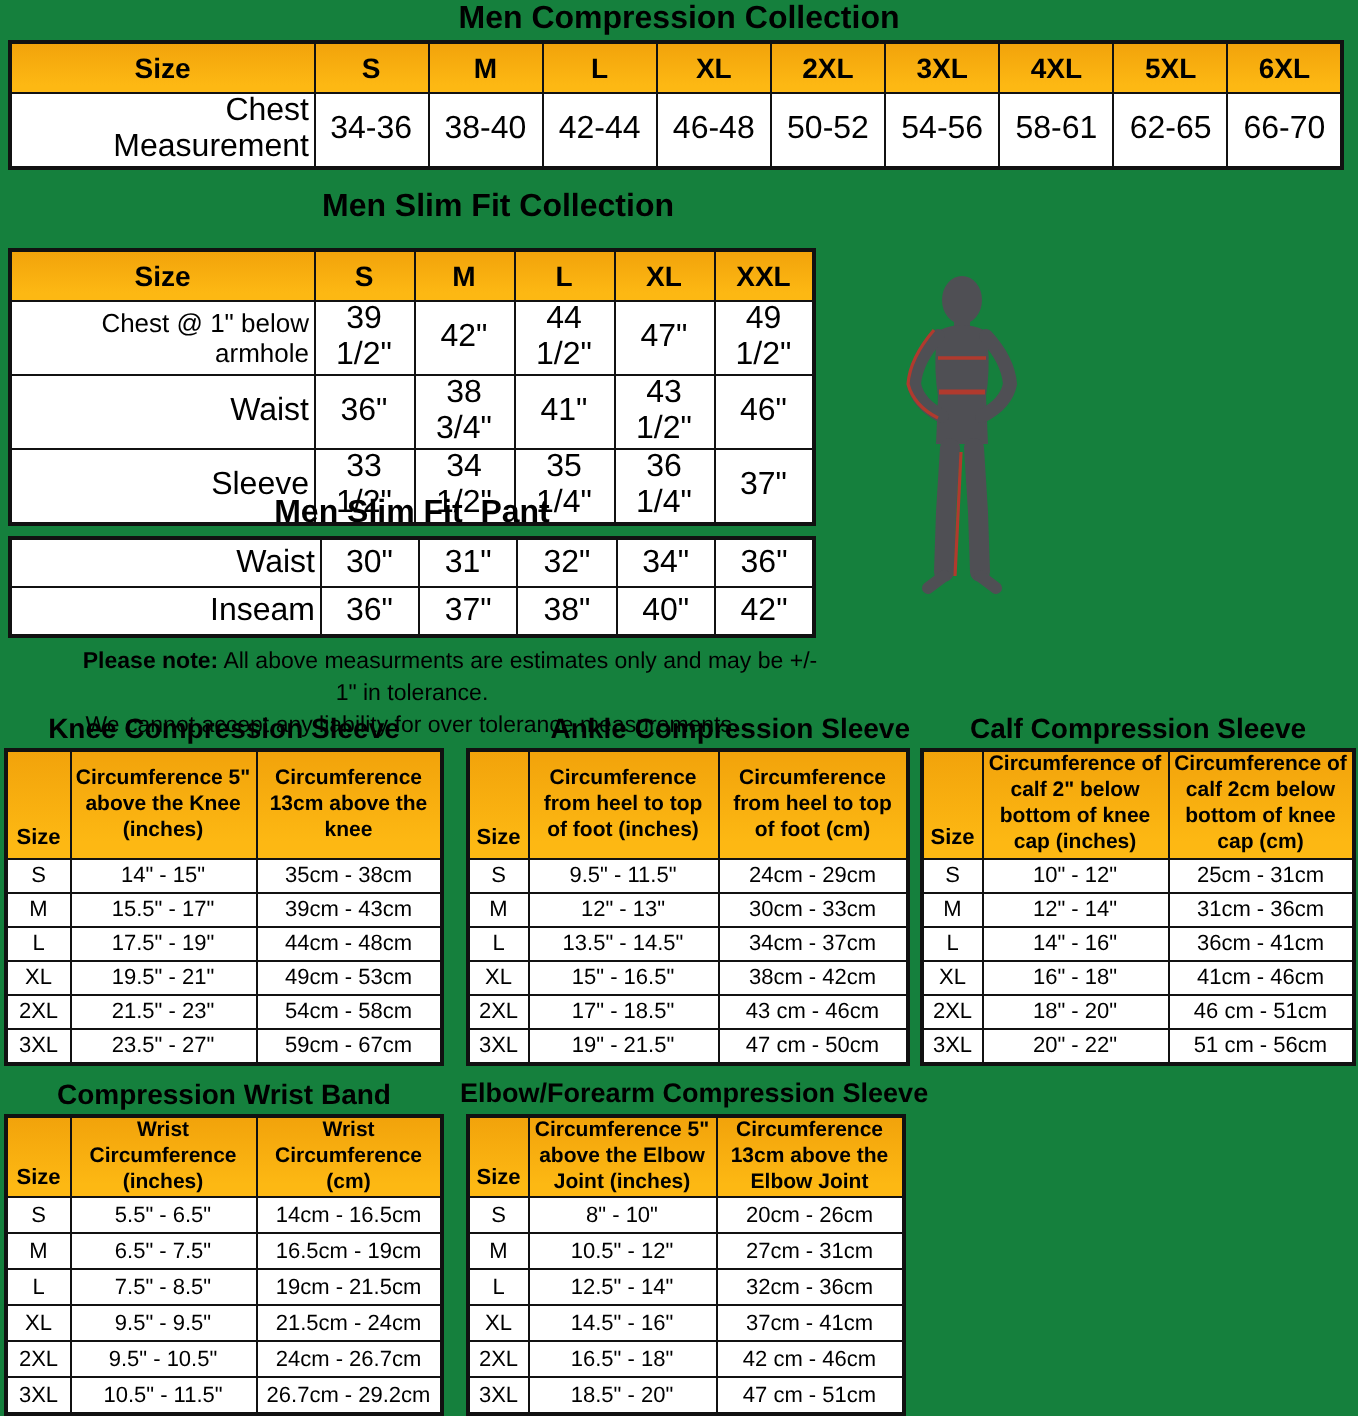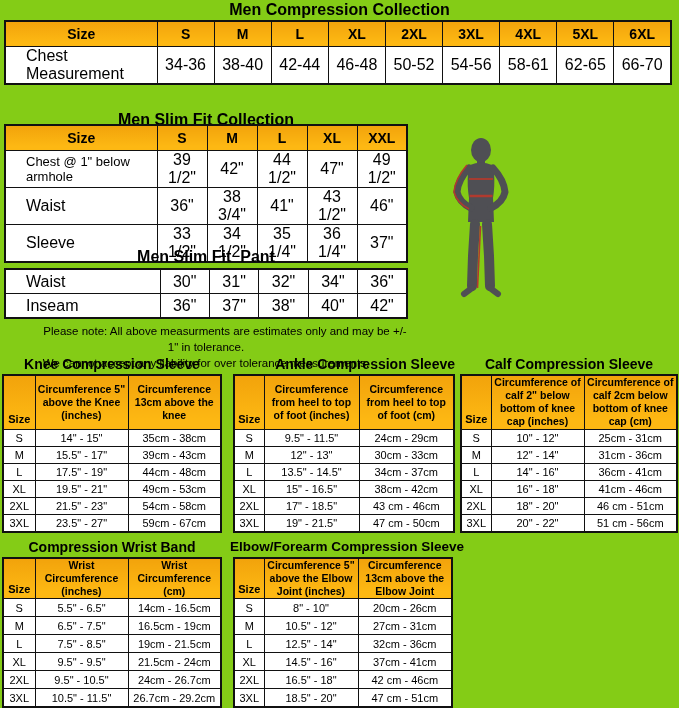--- a/index.html
+++ b/index.html
@@ -1,43 +1,43 @@
 <!DOCTYPE html>
 <html style="--header-gold: #F2A30B; --header-gold-light: #FDB813; --figure-gray: #4F4F54; --measure-line-red: #B03A2E;"><head>
 <meta charset="utf-8">
 <style>
   html,body{margin:0;padding:0;background:#fff;}
   .canvas{
-    position:relative;width:679px;height:708px;background:#84cc16;
+    position:relative;width:679px;height:708px;background:#15803d;
     font-family:"Liberation Sans",sans-serif;color:#000;overflow:hidden;
   }
   .ttl{position:absolute;font-weight:bold;text-align:center;white-space:nowrap;}
   .ttl-compression{left:0;top:1px;width:679px;font-size:16px;}
-  .ttl-slim{left:0;top:111px;width:412px;font-size:16px;}
+  .ttl-slim{left:0;top:95px;width:412px;font-size:16px;padding-left:43px;}
   .ttl-pant{left:0;top:248px;width:412px;font-size:16px;white-space:pre;}
   .ttl-knee{left:2px;top:356px;width:220px;font-size:14px;}
   .ttl-ankle{left:233px;top:356px;width:222px;font-size:14px;text-align:right;}
   .ttl-calf{left:460px;top:356px;width:218px;font-size:14px;}
   .ttl-wrist{left:2px;top:539px;width:220px;font-size:14px;}
   .ttl-elbow{left:230px;top:539px;width:226px;font-size:13.5px;}
 
   table.tbl{
     position:absolute;border-collapse:collapse;table-layout:fixed;
     background:#fff;border:2px solid #111;
   }
   table.tbl th{
     background:linear-gradient(180deg,var(--header-gold,#F2A30B) 0%, var(--header-gold-light,#FDB813) 85%);
     border:1px solid #111;font-weight:bold;color:#000;padding:0 2px;text-align:center;
   }
   table.tbl td{border:1px solid #111;text-align:center;padding:0 2px;}
 
   
   .tbl-big th{font-size:14px;height:24px;}
   .tbl-big td{font-size:16px;}
-  .tbl-big td:first-child{text-align:left;font-size:16px;padding-left:20px;}
+  .tbl-big td:first-child{text-align:right;font-size:16px;padding-left:20px;}
   .tbl-compression{left:4px;top:20px;width:668px;}
   .tbl-compression td{height:24px;}
   .tbl-slim{left:4px;top:124px;width:404px;}
   .tbl-slim td{height:21px;}
   .tbl-slim tbody tr:first-child td:first-child{font-size:13px;}
   .tbl-pant{left:4px;top:268px;width:404px;}
   .tbl-pant td{height:23px;}
 
   
   .tbl-small th{font-size:10.5px;line-height:1.25;vertical-align:middle;}
@@ -49,21 +49,21 @@
   .tbl-calf{left:460px;top:374px;width:218px;}
   .tbl-wrist{left:2px;top:557px;width:220px;}
   .tbl-elbow{left:233px;top:557px;width:220px;}
   .tbl-wrist thead tr,.tbl-elbow thead tr{height:40px;}
   .tbl-wrist td,.tbl-elbow td{height:17px;}
 
   .note{
     position:absolute;left:0;top:323px;width:412px;text-align:center;
     font-size:11.5px;line-height:1.4;
   }
-  .note b{font-weight:normal;padding-left:38px;}
+  .note b{font-weight:bold;padding-left:38px;}
 
   .figure{position:absolute;left:446px;top:138px;width:70px;height:178px;}
 </style>
 </head>
 <body>
 
 <div class="canvas">
 
   <div class="ttl ttl-compression">Men Compression Collection</div>
   <table class="tbl tbl-big tbl-compression">

